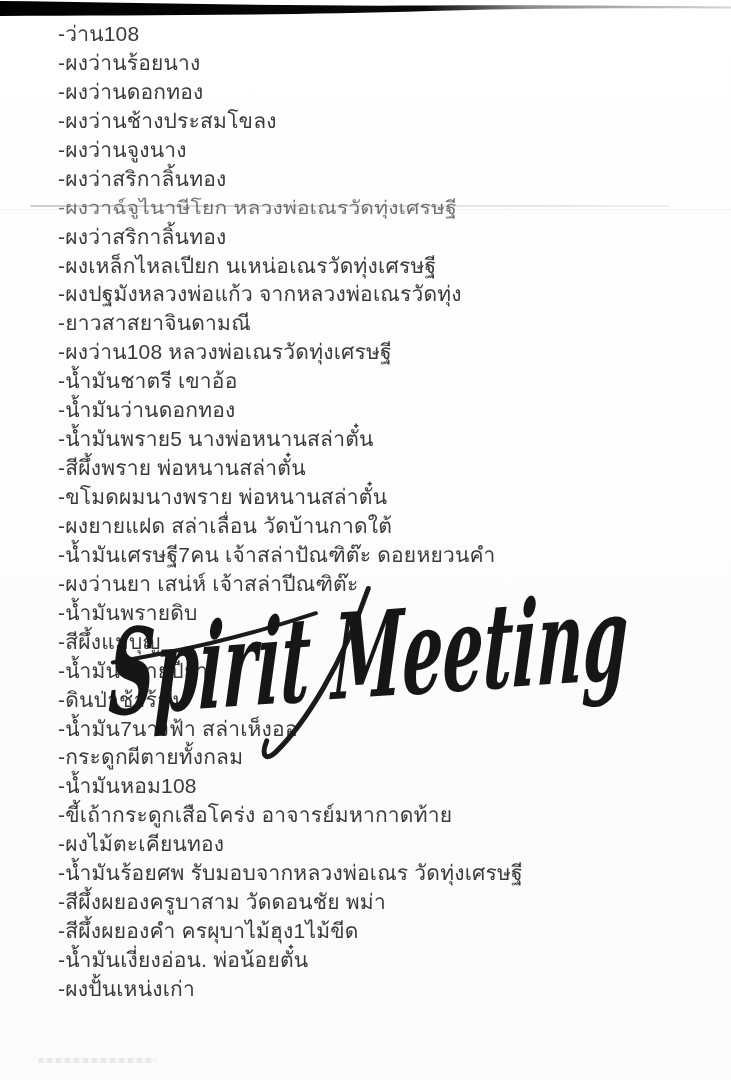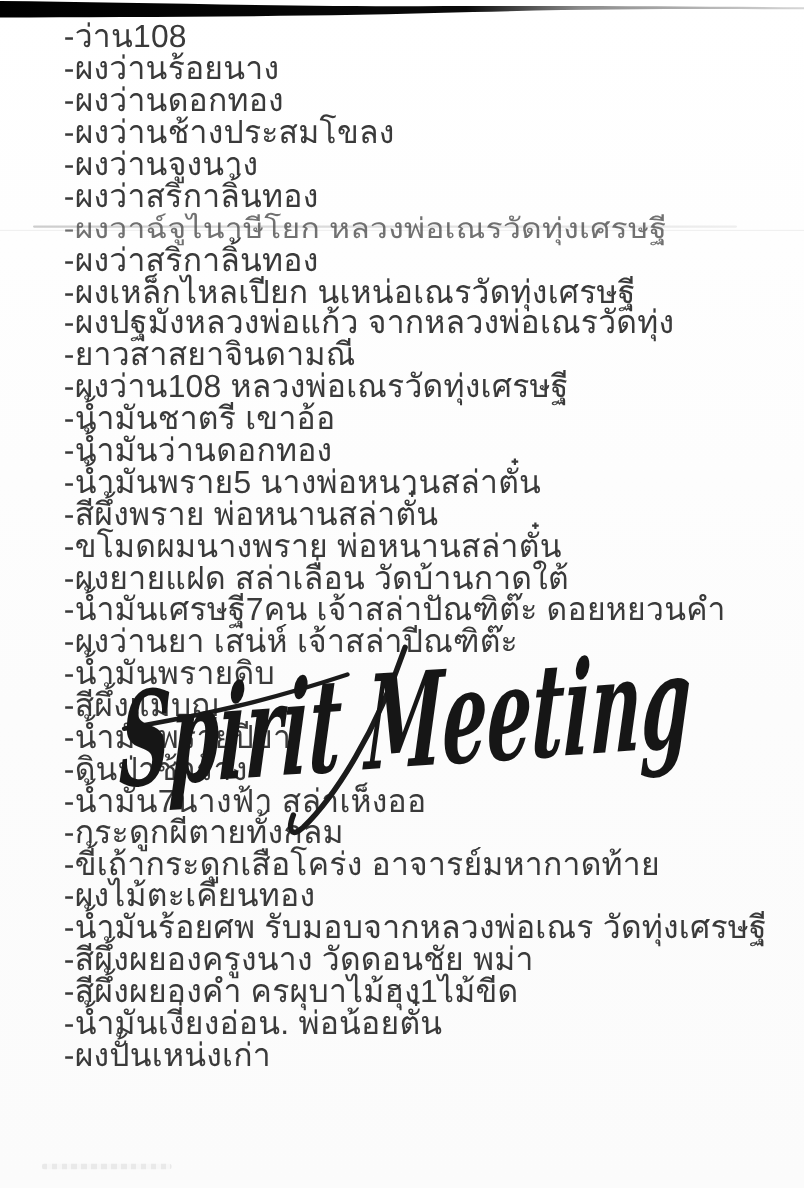--- a/index.html
+++ b/index.html
@@ -6,21 +6,21 @@
   body{
     width:731px;height:1080px;position:relative;overflow:hidden;
     background:#fdfdfd;
     font-family:"Liberation Sans","DejaVu Sans",sans-serif;
   }
   .page{
     position:absolute;inset:0;background:linear-gradient(180deg,#ffffff 0%,#fcfcfc 60%,#fbfbfb 100%);
   }
   .list{
     position:absolute;top:20px;left:58px;right:8px;
-    font-size:29px;line-height:28.95px;color:#3a3a3a;
+    font-size:21px;line-height:28.95px;color:#3a3a3a;
     letter-spacing:0.2px;white-space:nowrap;
   }
   .line{height:28.95px;}
   
   .line.seam{
     opacity:0.78;color:#4a4a4a;
     filter:blur(0.5px);
     transform:scaleY(0.88);transform-origin:center;
   }
   .seam-rule{
@@ -73,24 +73,25 @@
   <div class="line">-ขโมดผมนางพราย พ่อหนานสล่าตั๋น</div>
   <div class="line">-ผงยายแฝด สล่าเลื่อน วัดบ้านกาดใต้</div>
   <div class="line">-น้ำมันเศรษฐี7คน เจ้าสล่าปัณฑิต๊ะ ดอยหยวนคำ</div>
   <div class="line">-ผงว่านยา เสน่ห์ เจ้าสล่าปีณฑิต๊ะ</div>
   <div class="line">-น้ำมันพรายดิบ</div>
   <div class="line">-สีผึ้งแม่บุญ</div>
   <div class="line">-น้ำมันพรายปียา</div>
   <div class="line">-ดินป่าช้าร้าง</div>
   <div class="line">-น้ำมัน7นางฟ้า สล่าเห็งออ</div>
   <div class="line">-กระดูกผีตายทั้งกลม</div>
+  <div class="line">-น้ำมันหอม108</div>
   <div class="line">-ขี้เถ้ากระดูกเสือโคร่ง อาจารย์มหากาดท้าย</div>
   <div class="line">-ผงไม้ตะเคียนทอง</div>
   <div class="line">-น้ำมันร้อยศพ รับมอบจากหลวงพ่อเณร วัดทุ่งเศรษฐี</div>
-  <div class="line">-สีผึ้งผยองครูงนาง วัดดอนชัย พม่า</div>
+  <div class="line">-สีผึ้งผยองครูบาสาม วัดดอนชัย พม่า</div>
   <div class="line">-สีผึ้งผยองคำ ครผุบาไม้ฮุง1ไม้ขีด</div>
   <div class="line">-น้ำมันเงี่ยงอ่อน. พ่อน้อยตั๋น</div>
   <div class="line">-ผงปั้นเหน่งเก่า</div>
 </div>
 
 <div class="bottom-remnant"></div>
 
 <svg class="overlay" width="731" height="1080" viewBox="0 0 731 1080">
   <defs>
     <linearGradient id="barFade" x1="0" y1="0" x2="1" y2="0">

